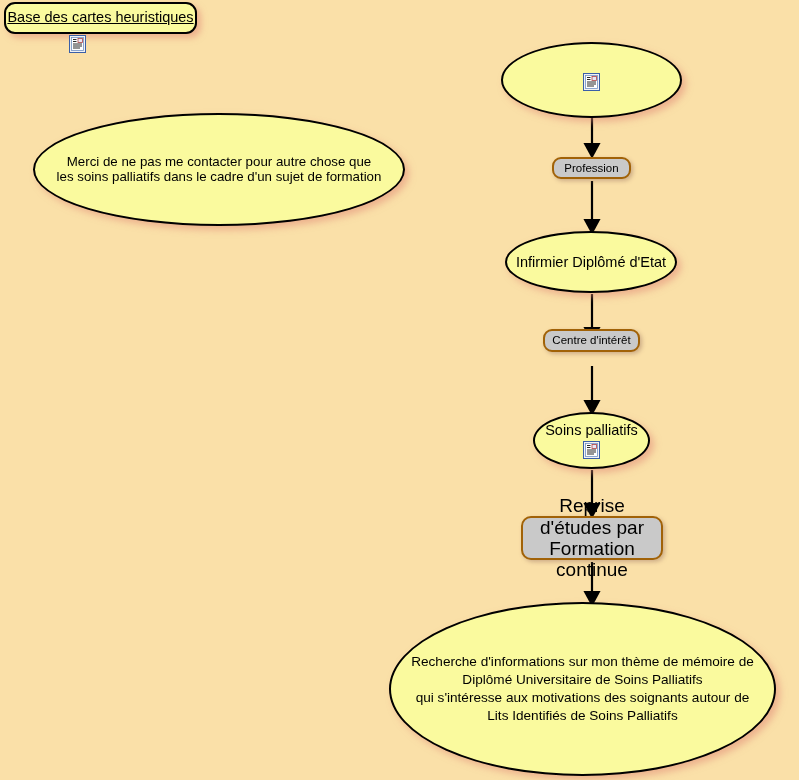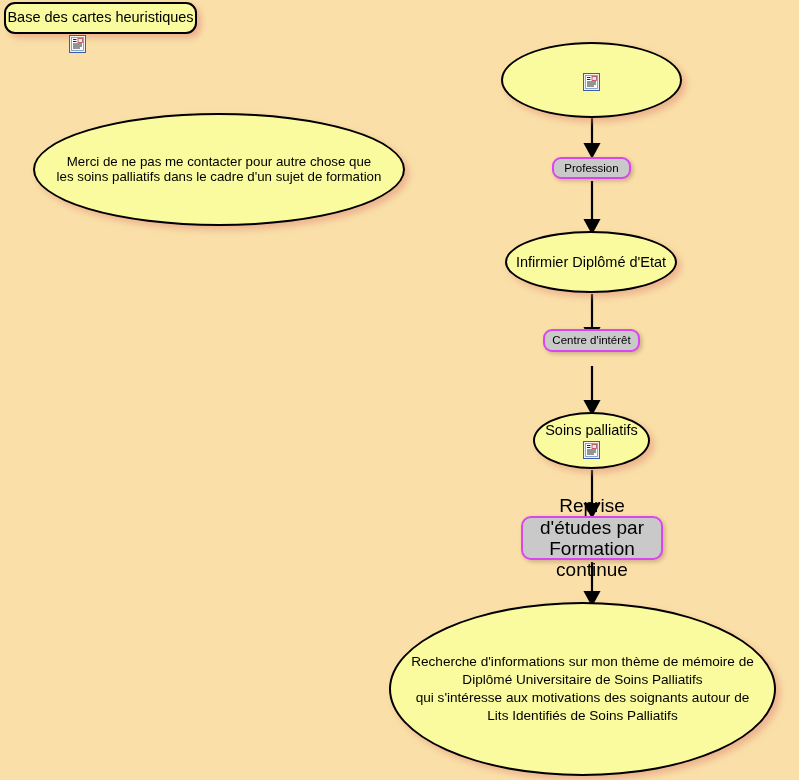--- a/index.html
+++ b/index.html
@@ -42,38 +42,38 @@
   }
 
   .roundbox {
     border: 2px solid #000;
     border-radius: 11px;
     background: #fafa9e;
     box-shadow: 4px 4px 6px rgba(226,140,120,0.55);
   }
 
   .graybox {
-    border: 2px solid #d946ef;
+    border: 2px solid #a16207;
     border-radius: 9px;
     background: #c9c9c9;
     box-shadow: 2px 2px 4px rgba(150,110,95,0.45);
   }
 
   .label-text {
     display: block;
     white-space: pre-line;
   }
 
   
   #title-box {
     left: 4px;  top: 2px;
     width: 193px; height: 32px;
     font-size: 14.5px;
   }
-  #title-box .label-text { padding-bottom: 1px; }
+  #title-box .label-text { padding-bottom: 1px; text-decoration: underline; }
 
   #note-ellipse {
     left: 33px; top: 113px;
     width: 372px; height: 113px;
     font-size: 13.3px;
   }
 
   #person-ellipse {
     left: 501px; top: 42px;
     width: 181px; height: 76px;

